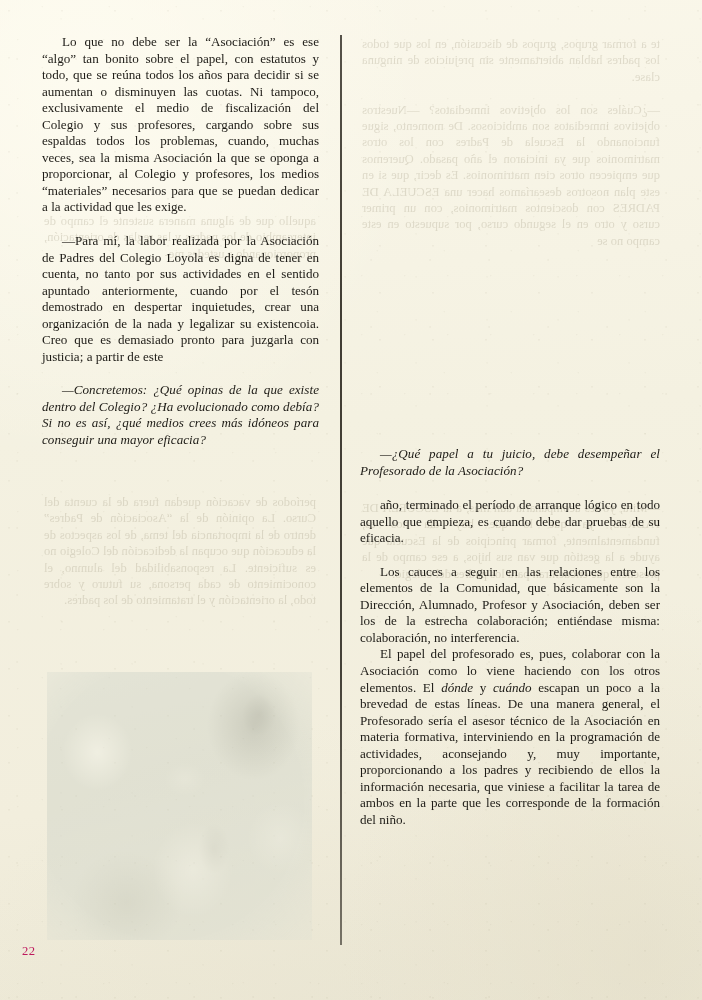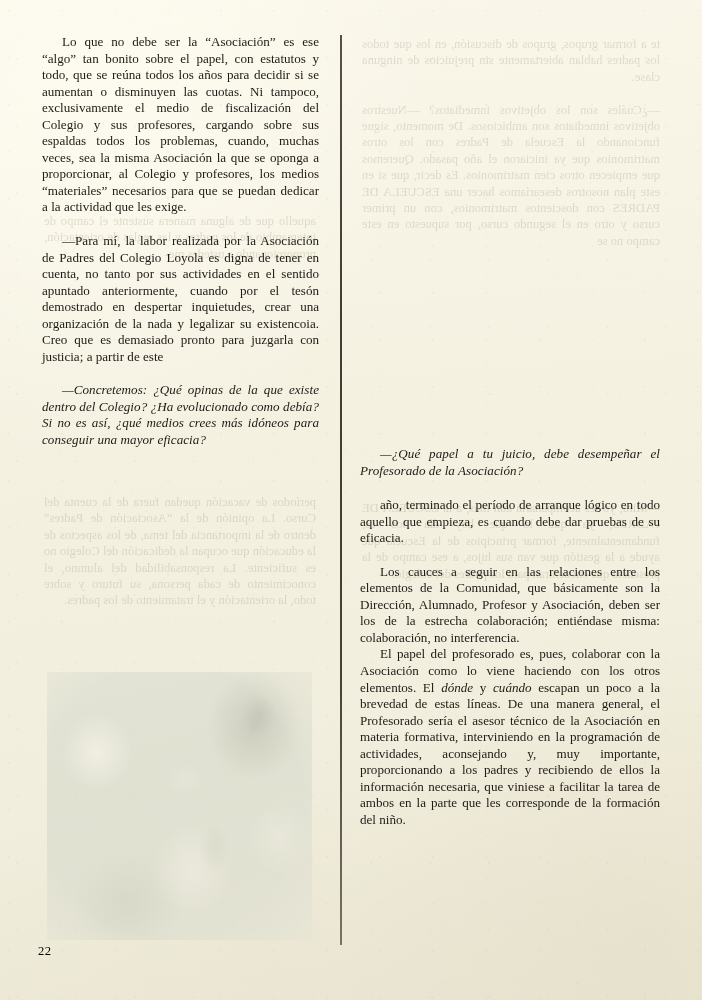--- a/index.html
+++ b/index.html
@@ -143,25 +143,25 @@
     user-select: none;
   }
   .ghost-tr { left: 362px; top: 36px;  width: 298px; }
   .ghost-lm { left: 44px;  top: 213px; width: 272px; }
   .ghost-lb { left: 44px;  top: 494px; width: 272px; }
   .ghost-rm { left: 362px; top: 500px; width: 298px; }
 
   
   .folio {
     position: absolute;
-    left: 38px;
+    left: 22px;
     top: 944px;
     z-index: 8;
     font-size: 12.6px;
-    color: #000000;
+    color: #be185d;
     letter-spacing: 0.4px;
   }
 </style>
 </head>
 <body>
 
 <div class="page">
 
   <div class="paper-tint"></div>
   <div class="paper-speckle"></div>

